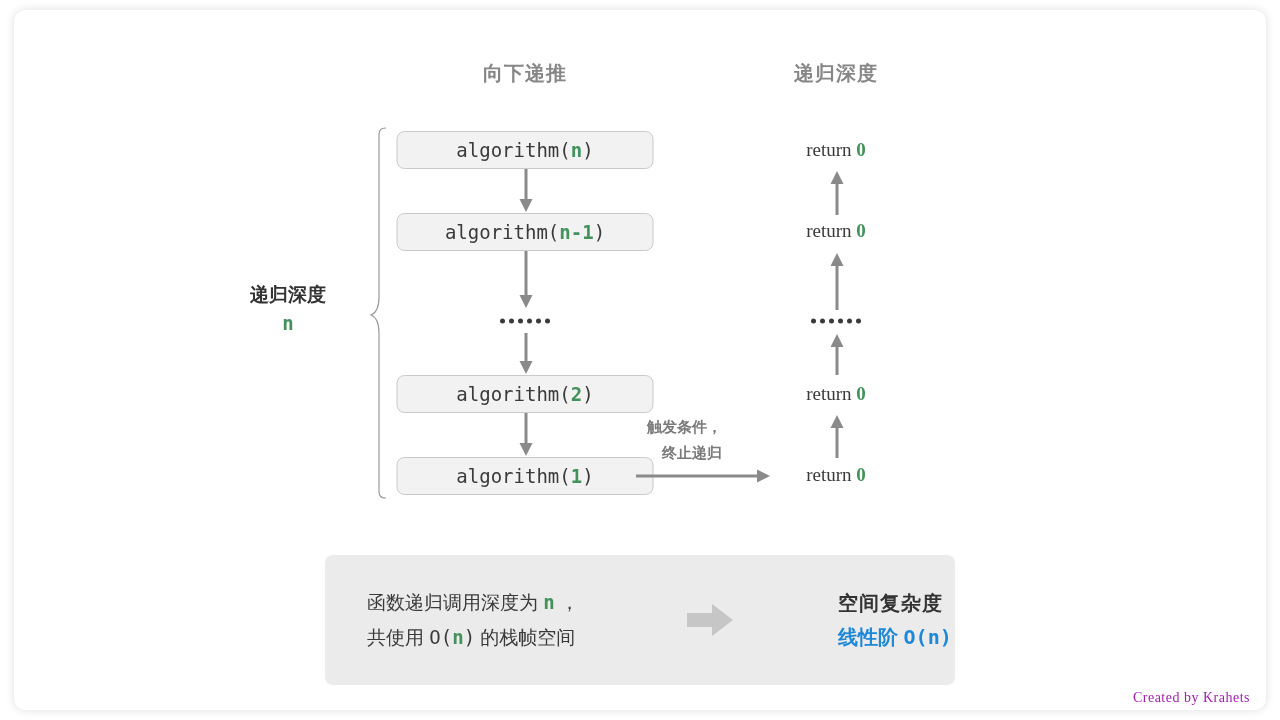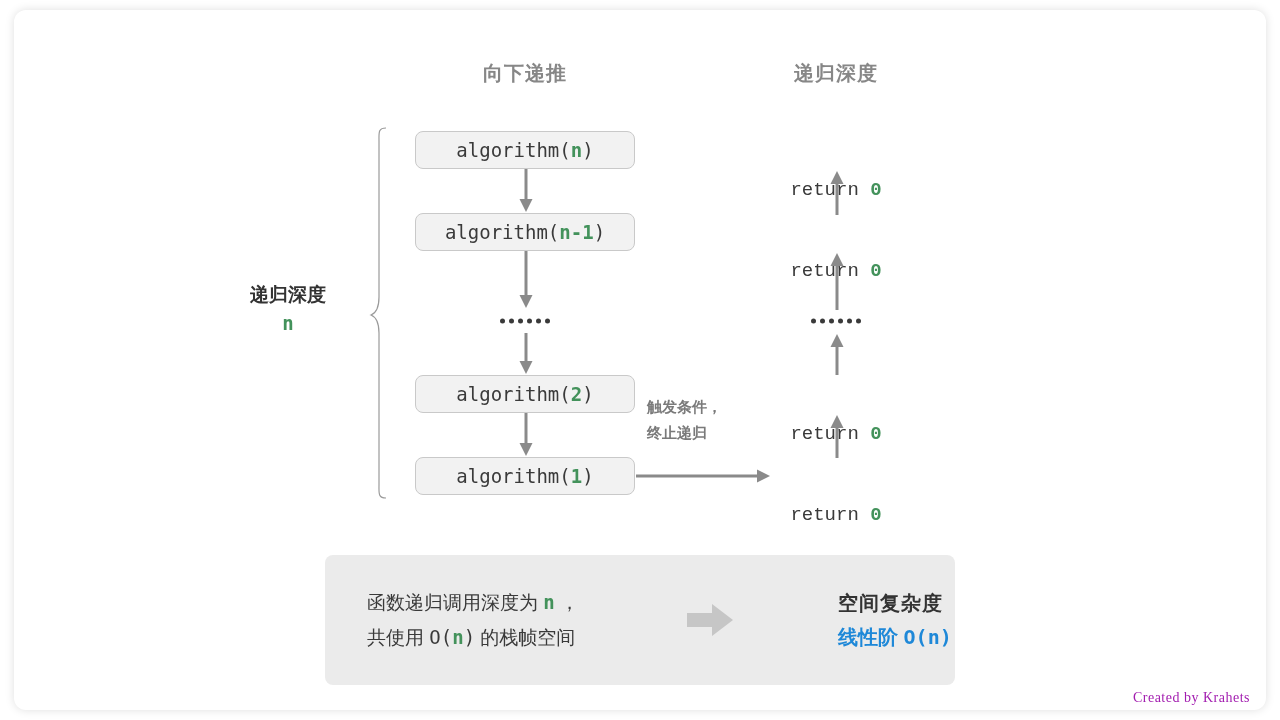--- a/index.html
+++ b/index.html
@@ -41,21 +41,21 @@
     letter-spacing: 1px;
     white-space: nowrap;
     transform: translateX(-50%);
   }
   #header-down { left: 525px; top: 60px; }
   #header-up   { left: 836px; top: 60px; }
 
   
   .call-box {
     position: absolute;
-    width: 220px;
+    width: 257px;
     height: 38px;
     transform: translateX(-50%);
     background: #f2f2f2;
     border: 1.5px solid #c9c9c9;
     border-radius: 8px;
     display: flex;
     align-items: center;
     justify-content: center;
     font-family: "DejaVu Sans Mono", monospace;
     font-size: 19px;
@@ -64,25 +64,24 @@
   }
   .call-box .arg {
     color: #43925b;
     font-weight: bold;
   }
 
   
   .ret {
     position: absolute;
     transform: translate(-50%, -50%);
-    font-family: Liberation Mono, monospace;
+    font-family: Liberation Serif, serif;
     font-size: 19px;
     color: #3a3a3a;
     white-space: nowrap;
-    margin-top: 40px;
   }
   .ret .val { color: #43925b; font-weight: bold; }
 
   
   .dots {
     position: absolute;
     transform: translate(-50%, -50%);
     display: flex;
     gap: 4px;
   }
@@ -263,21 +262,21 @@
   </svg>
   <svg class="arrow-svg" style="left:518px; top:333px;" width="16" height="42">
     <line x1="8" y1="0" x2="8" y2="29" stroke="#8a8a8a" stroke-width="3"></line>
     <path d="M 1.5 28 L 14.5 28 L 8 41 Z" fill="#8a8a8a"></path>
   </svg>
   <svg class="arrow-svg" style="left:518px; top:413px;" width="16" height="44">
     <line x1="8" y1="0" x2="8" y2="31" stroke="#8a8a8a" stroke-width="3"></line>
     <path d="M 1.5 30 L 14.5 30 L 8 43 Z" fill="#8a8a8a"></path>
   </svg>
 
-  <div class="note" style="left:647px; top:394px;">
+  <div class="note" style="left:647px; top:414px;text-align:right;">
     <span>触发条件，</span><br>
     <span>终止递归</span>
   </div>
 
   <svg class="arrow-svg" style="left:636px; top:468px;" width="136" height="16">
     <line x1="0" y1="8" x2="122" y2="8" stroke="#8a8a8a" stroke-width="3"></line>
     <path d="M 121 1.5 L 121 14.5 L 134 8 Z" fill="#8a8a8a"></path>
   </svg>
 
   <div class="ret" style="left:836px; top:150px;">

